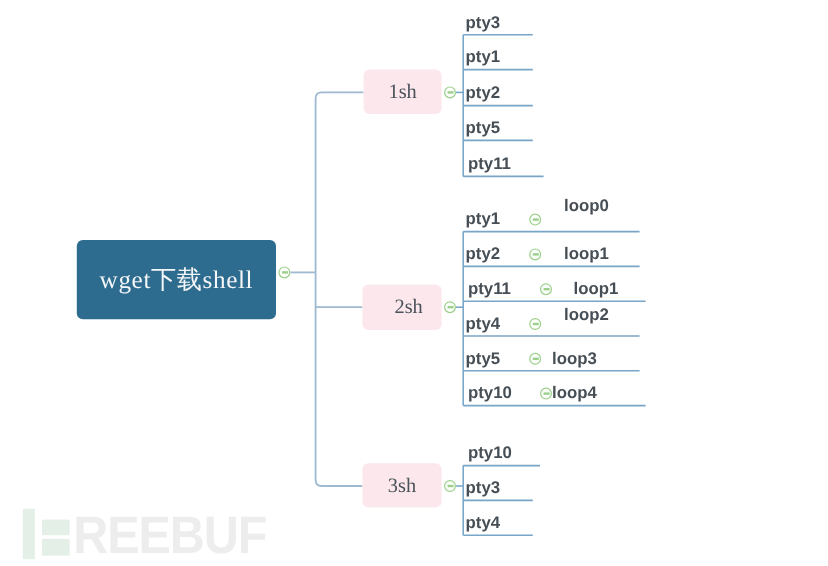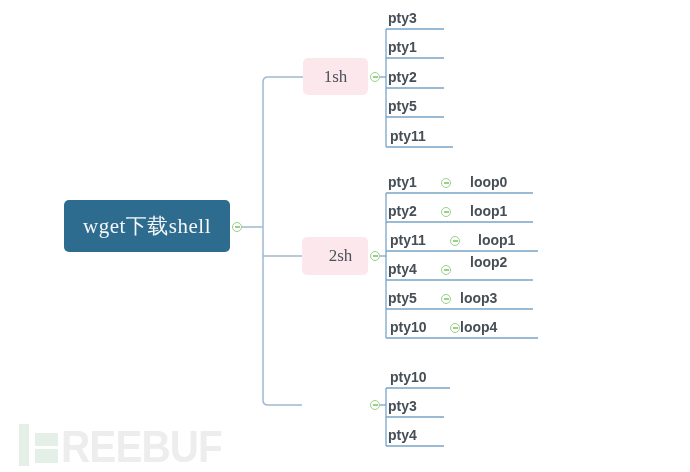--- a/index.html
+++ b/index.html
@@ -79,21 +79,21 @@
     <path class="child-line" d="M386 309 H533"></path>
     <path class="child-line" d="M386 338 H538"></path>
 
     <path class="child-line" d="M380 405 H386"></path>
     <path class="child-line" d="M386 388 V446"></path>
     <path class="child-line" d="M386 388 H450"></path>
     <path class="child-line" d="M386 417 H444"></path>
     <path class="child-line" d="M386 446 H444"></path>
   </svg>
 
-  <div class="topic root-topic" style="left:64px;top:200px;width:166px;height:52px;">
+  <div class="topic root-topic" style="left:64px;top:200px;width:166px;height:66px;">
     <span>wget下载shell</span>
   </div>
   <div class="collapse" style="left:232px;top:222px;">
     <div class="minus"></div>
   </div>
 
   <div class="topic branch-topic" style="left:303px;top:58px;width:65px;height:37px;">
     <span>1sh</span>
   </div>
   <div class="collapse" style="left:370px;top:72px;">
@@ -109,21 +109,21 @@
     <span>2sh</span>
   </div>
   <div class="collapse" style="left:370px;top:251px;">
     <div class="minus"></div>
   </div>
 
   <div class="leaf" style="left:388px;top:174px;width:56px;">pty1</div>
   <div class="collapse" style="left:441px;top:178px;">
       <div class="minus"></div>
     </div>
-  <div class="leaf" style="left:470px;top:174px;width:52px;">loop0</div>
+  <div class="leaf" style="left:470px;top:163px;width:52px;">loop0</div>
 
   <div class="leaf" style="left:388px;top:203px;width:56px;">pty2</div>
   <div class="collapse" style="left:441px;top:207px;">
       <div class="minus"></div>
     </div>
   <div class="leaf" style="left:470px;top:203px;width:52px;">loop1</div>
 
   <div class="leaf" style="left:390px;top:232px;width:62px;">pty11</div>
   <div class="collapse" style="left:450px;top:236px;">
       <div class="minus"></div>
@@ -141,20 +141,23 @@
       <div class="minus"></div>
     </div>
   <div class="leaf" style="left:460px;top:290px;width:52px;">loop3</div>
 
   <div class="leaf" style="left:390px;top:319px;width:62px;">pty10</div>
   <div class="collapse" style="left:450px;top:323px;">
       <div class="minus"></div>
     </div>
   <div class="leaf" style="left:460px;top:319px;width:52px;">loop4</div>
 
+  <div class="topic branch-topic" style="left:302px;top:386px;width:66px;height:37px;">
+    <span>3sh</span>
+  </div>
   <div class="collapse" style="left:370px;top:400px;">
     <div class="minus"></div>
   </div>
   <div class="leaf" style="left:390px;top:369px;width:60px;">pty10</div>
   <div class="leaf" style="left:388px;top:398px;width:56px;">pty3</div>
   <div class="leaf" style="left:388px;top:427px;width:56px;">pty4</div>
 
 </div>
 
 </body></html>

